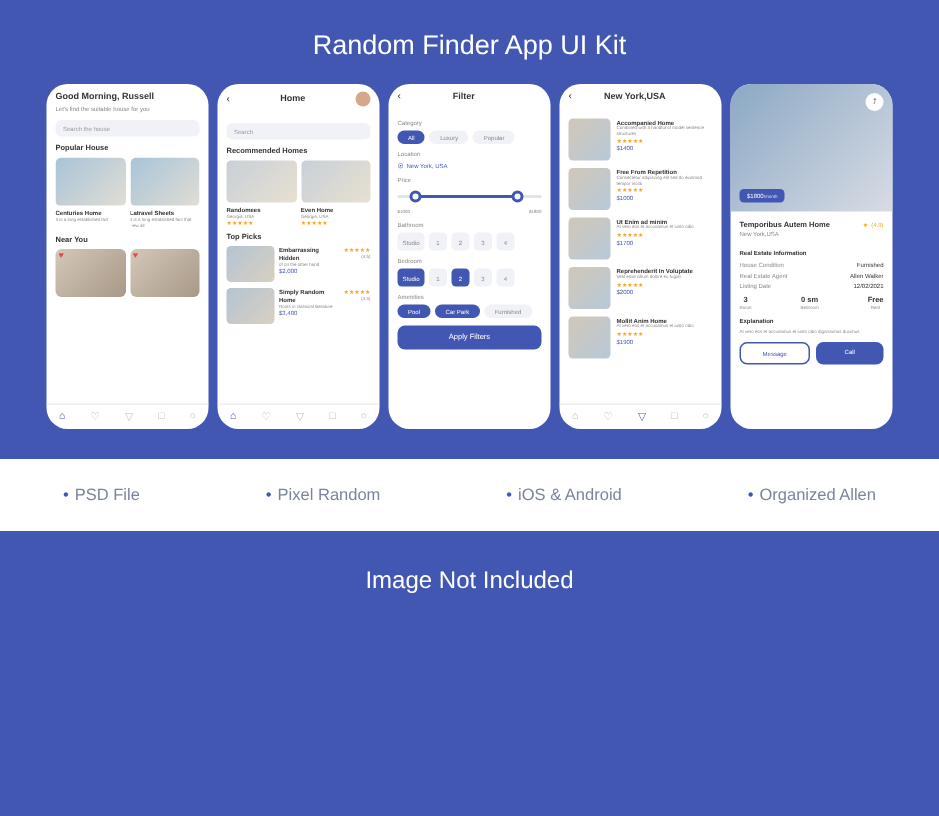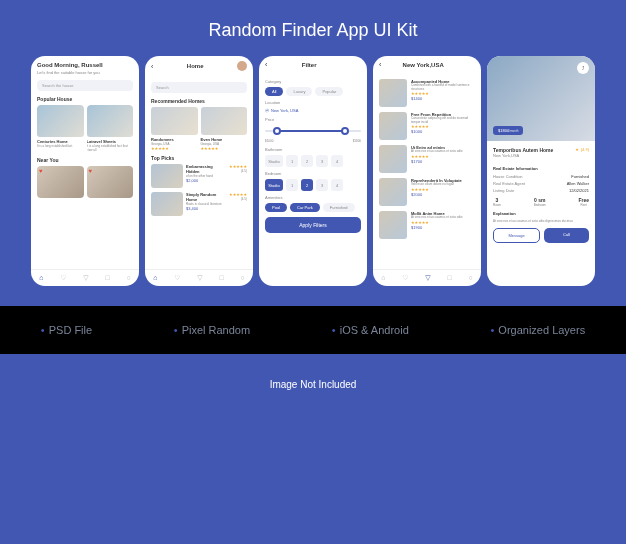--- a/index.html
+++ b/index.html
@@ -68,24 +68,24 @@
 .kv-label { color: #888; }
 .kv-val { color: #333; }
 .specs { display: flex; justify-content: space-between; margin: 4px 0; }
 .spec { text-align: center; }
 .spec-val { font-size: 5px; font-weight: 600; }
 .spec-label { font-size: 3px; color: #888; }
 .btn-row { display: flex; gap: 4px; margin-top: 5px; }
 .btn { flex: 1; text-align: center; padding: 4px; border-radius: 5px; font-size: 4px; }
 .btn-outline { border: 1px solid #4257b2; color: #4257b2; }
 .btn-fill { background: #4257b2; color: #fff; }
-.features-band { background: #000000; padding: 18px 0; display: flex; justify-content: space-around; margin-top: 20px; }
+.features-band { background: #ffffff; padding: 18px 0; display: flex; justify-content: space-around; margin-top: 20px; }
 .feature { color: #7a8599; font-size: 11px; display: flex; align-items: center; gap: 4px; }
 .feature::before { content: "•"; color: #4257b2; }
-.footer-text { text-align: center; color: #fff; font-size: 10px; padding-top: 25px; }
+.footer-text { text-align: center; color: #fff; font-size: 16px; padding-top: 25px; }
 </style>
 </head>
 <body>
 
 <div class="header">Random Finder App UI Kit</div>
 
 <div class="phones">
 
   <div class="phone">
     <div class="ph-pad">
@@ -347,16 +347,16 @@
       </div>
     </div>
   </div>
 
 </div>
 
 <div class="features-band">
   <div class="feature">PSD File</div>
   <div class="feature">Pixel Random</div>
   <div class="feature">iOS &amp; Android</div>
-  <div class="feature">Organized Layers</div>
+  <div class="feature">Organized Allen</div>
 </div>
 
 <div class="footer-text">Image Not Included</div>
 
 </body></html>

